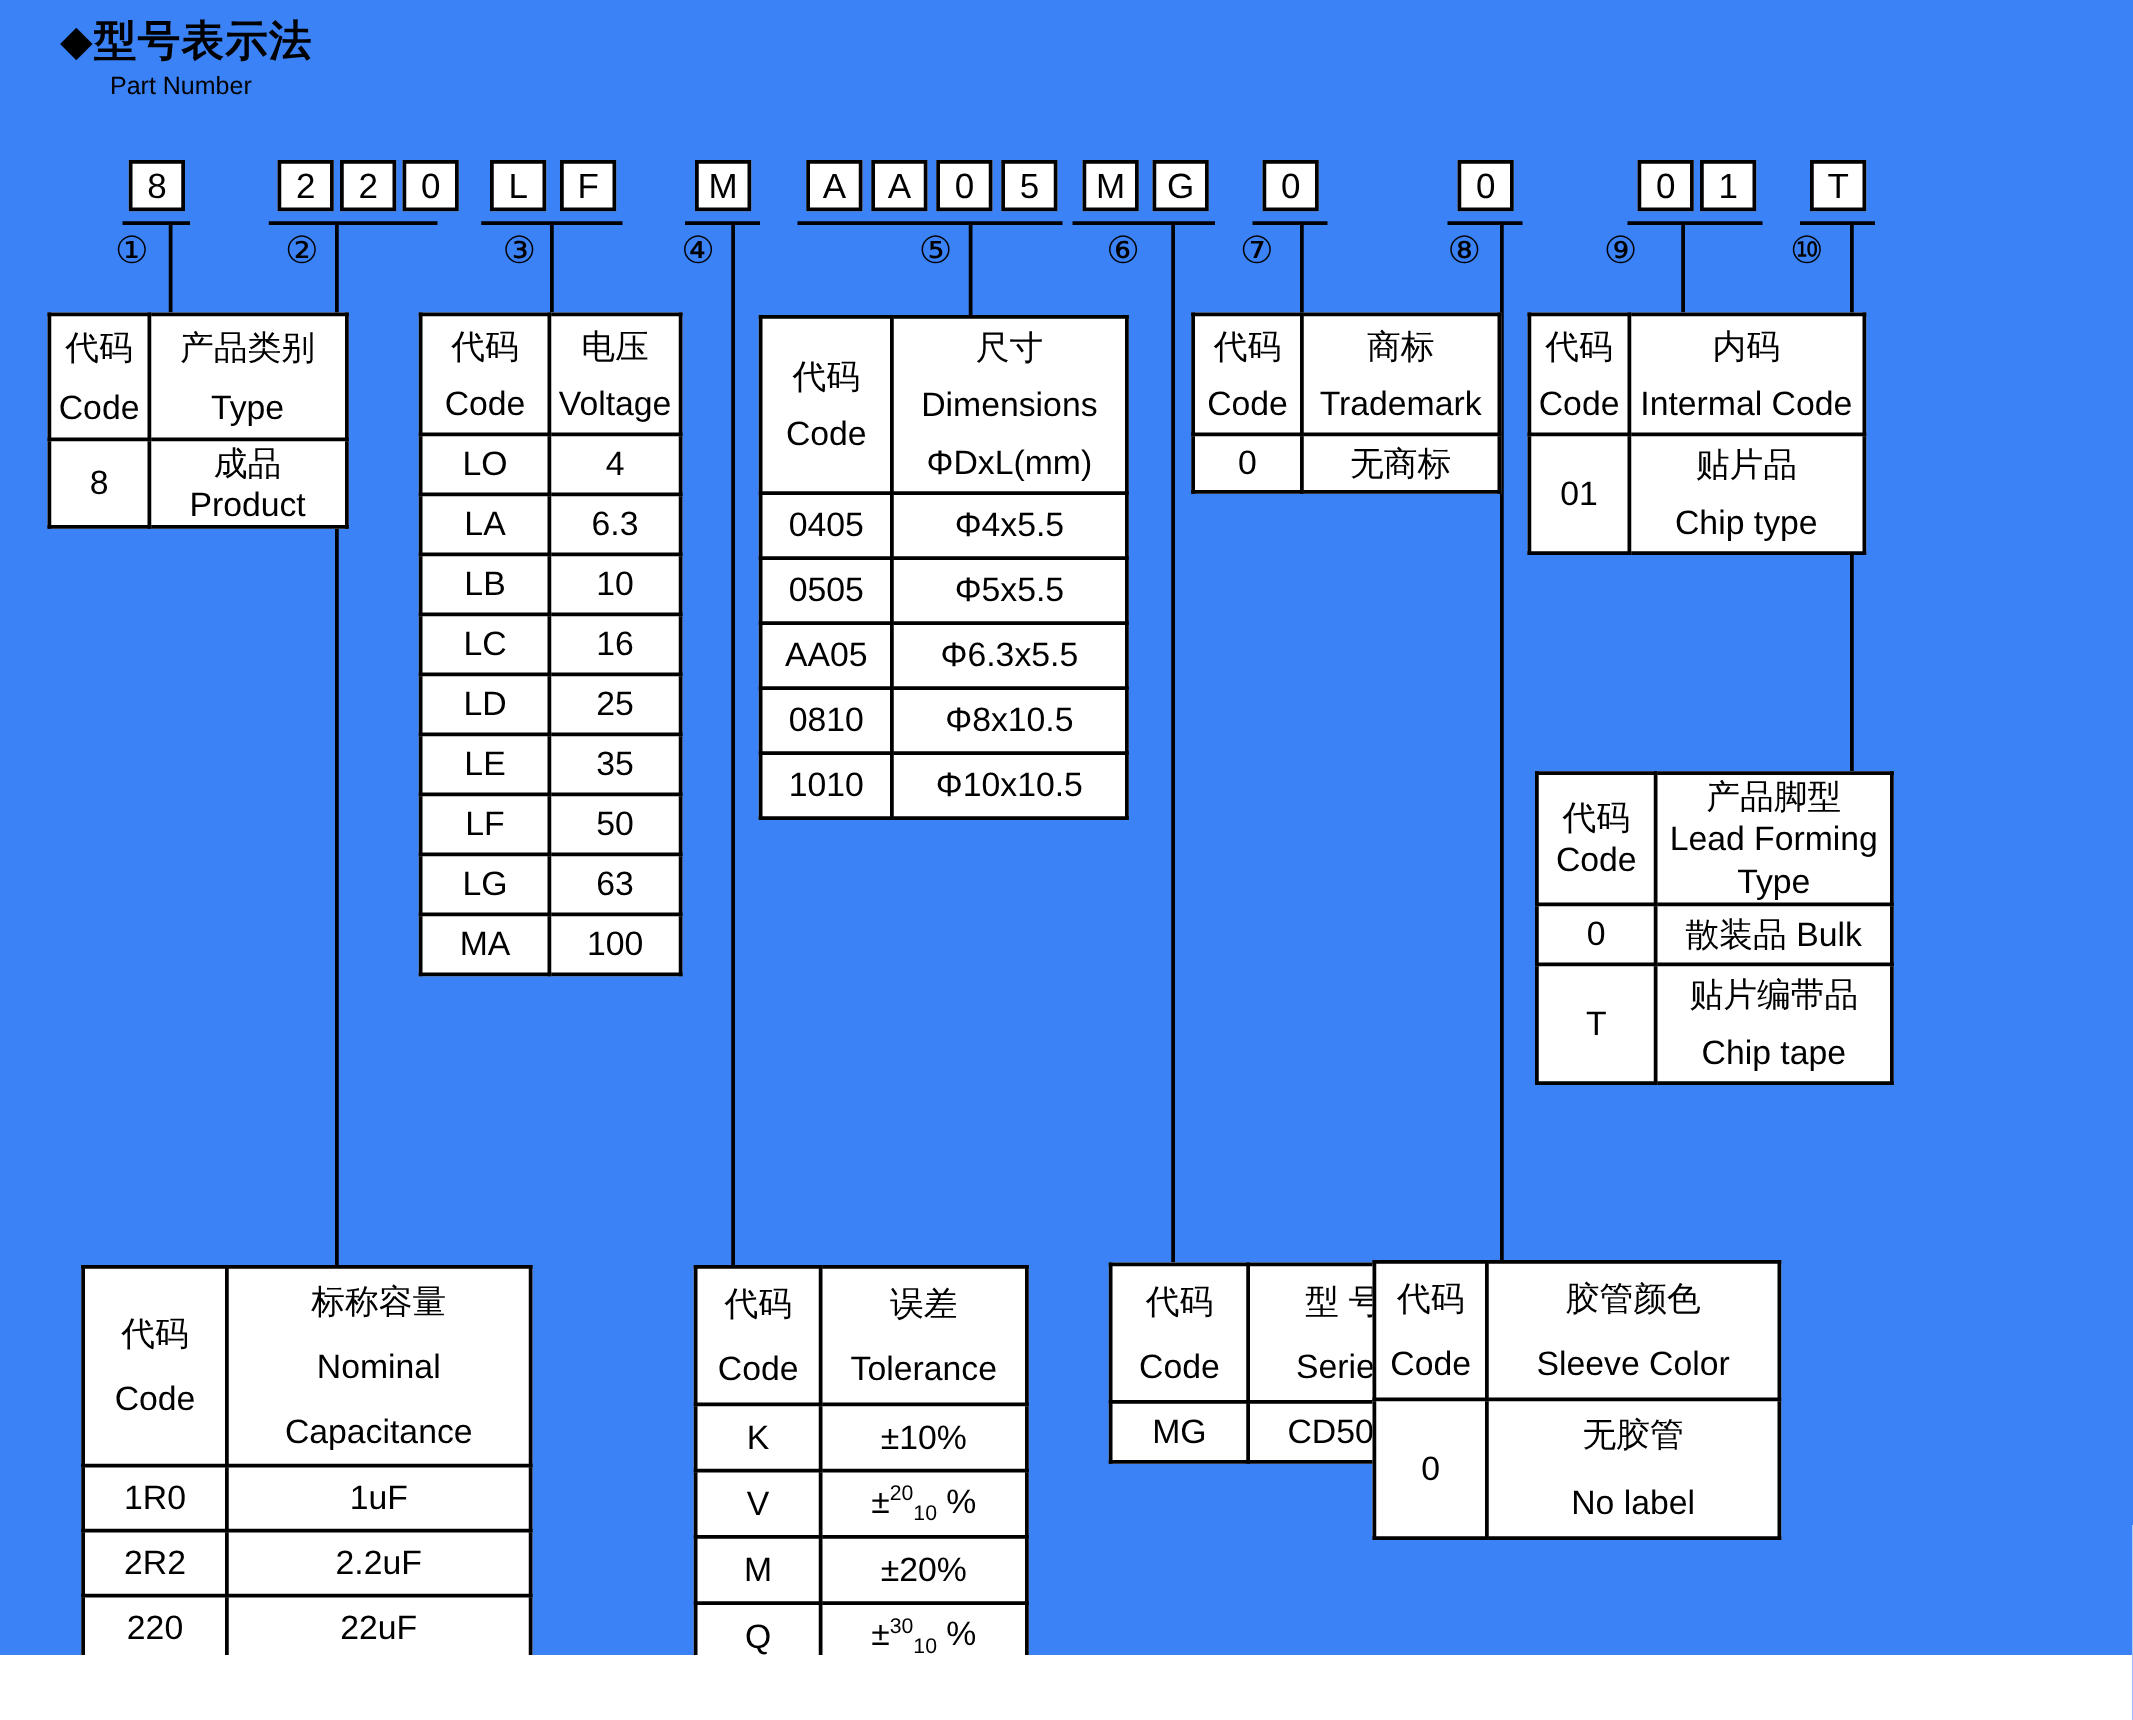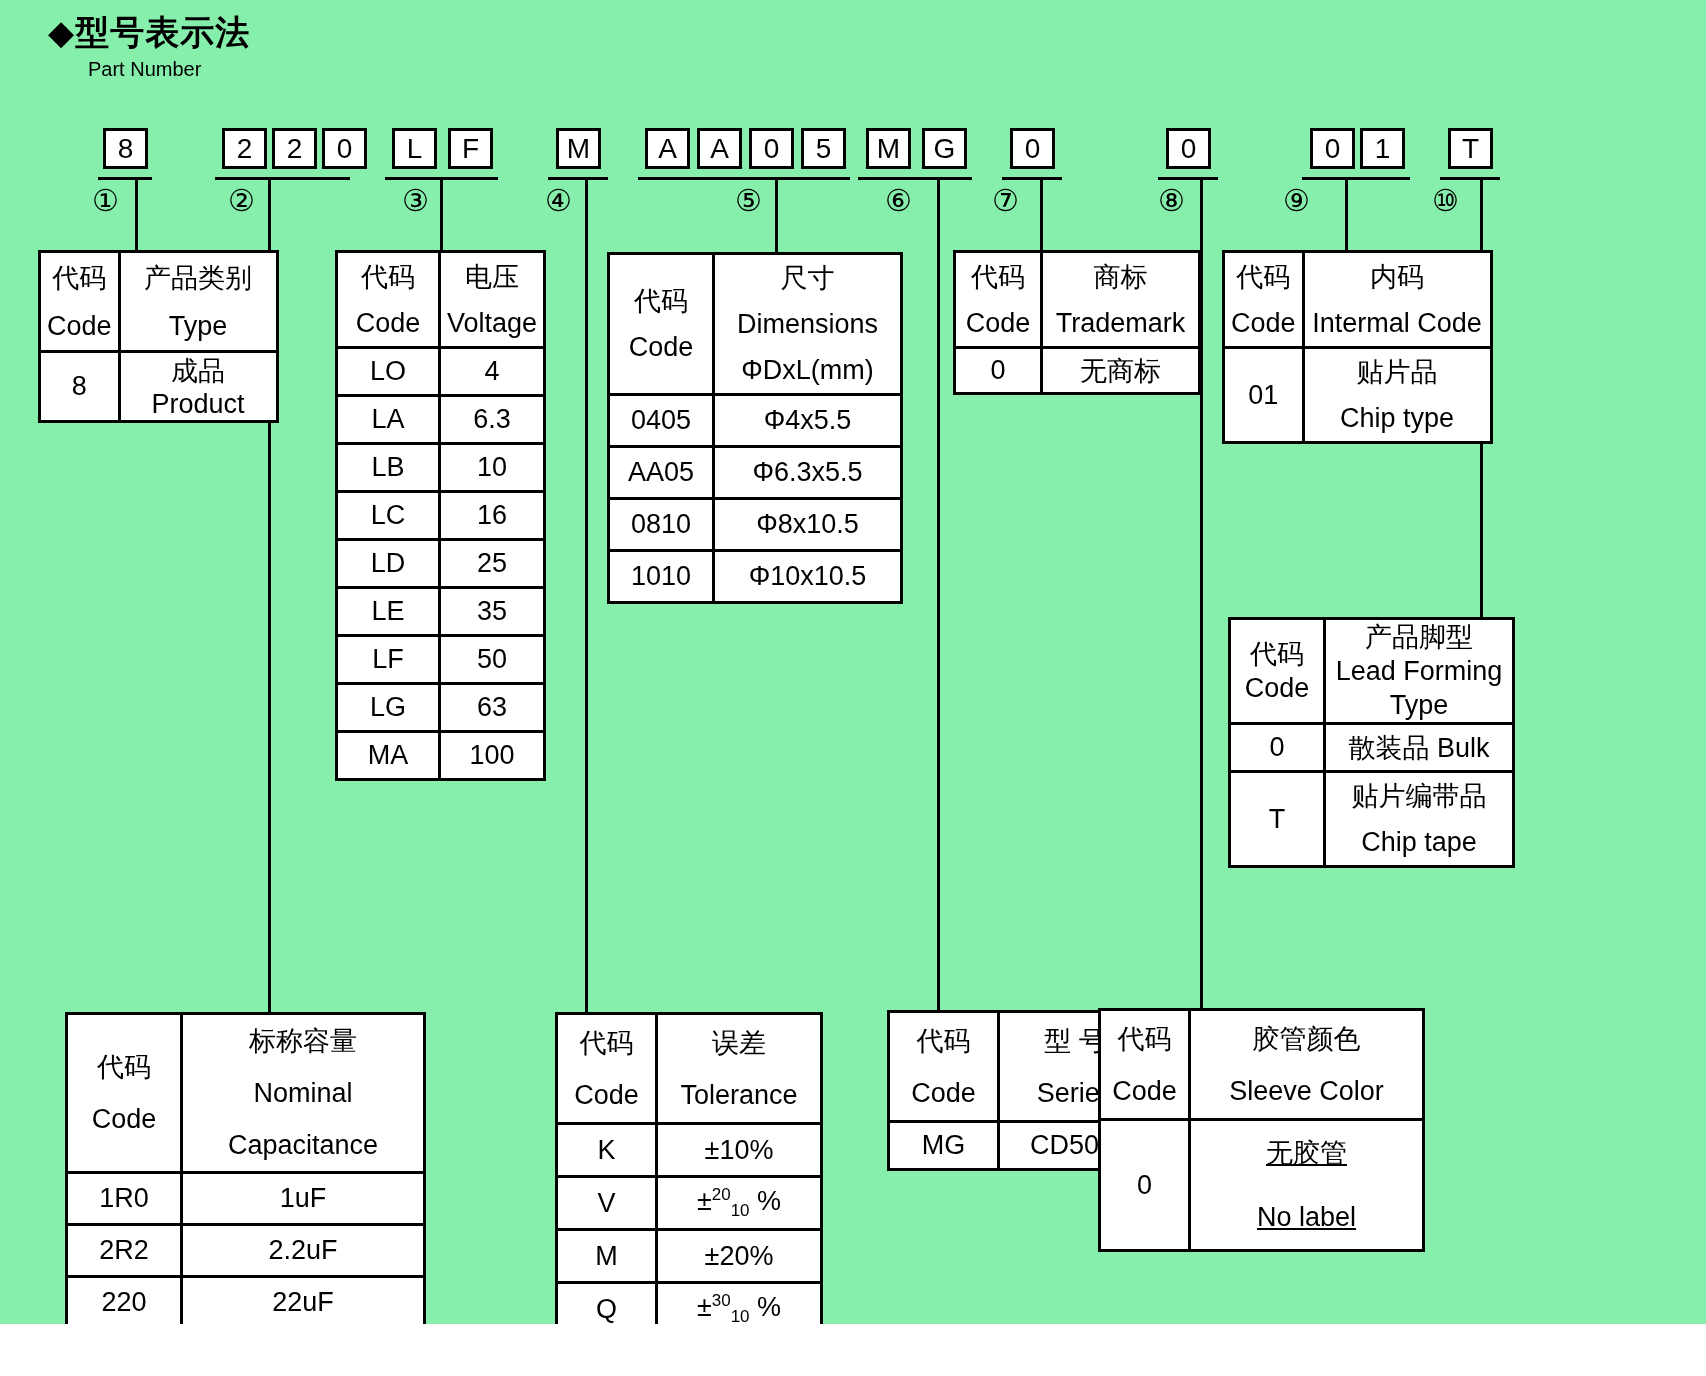--- a/index.html
+++ b/index.html
@@ -1,16 +1,16 @@
 <!DOCTYPE html>
 <html><head>
 <meta charset="utf-8">
 <style>
   html,body{margin:0;padding:0;background:#fff;}
-  .canvas{position:relative;width:1706px;height:1324px;background:#86efac;
+  .canvas{position:relative;width:1706px;height:1324px;background:#3b82f6;
           font-family:"Liberation Sans","DejaVu Sans",sans-serif;color:#000;overflow:hidden;}
   .abs{position:absolute;}
   .title-cn{font-size:34px;font-weight:bold;letter-spacing:1px;}
   .title-en{font-size:20px;}
   .pn-box{position:absolute;top:128px;width:45px;height:41px;border:3px solid #000;box-sizing:border-box;
           display:flex;align-items:center;justify-content:center;font-size:28px;background:#fff;}
   .underline{position:absolute;top:177px;height:3px;background:#000;}
   .circ{position:absolute;top:186px;font-size:30px;line-height:30px;}
   .vline{position:absolute;width:3px;background:#000;}
   table.tbl{position:absolute;border-collapse:collapse;background:#fff;table-layout:fixed;}
@@ -19,21 +19,21 @@
   .t1 tr.hr{height:100px;} .t1 tr.dr{height:50px;} .t1 .hr th{line-height:48px;}
   .t3 tr.hr{height:96px;}  .t3 tr.dr{height:48px;} .t3 .hr th{line-height:46px;}
   .t5 tr.hr{height:96px;}  .t5 tr.dr{height:52px;} .t5 .hr th{line-height:46px;}
   .t7 tr.hr{height:96px;}  .t7 tr.dr{height:46px;} .t7 .hr th{line-height:46px;}
   .t9 tr.hr{height:96px;}  .t9 tr.dr{height:94px;} .t9 .hr th{line-height:46px;} .t9 td.multi{line-height:46px;}
   .t10 tr.hr{height:100px;}.t10 tr.dr0{height:48px;} .t10 tr.drT{height:95px;}
   .t10 .hr th{line-height:34px;} .t10 td.multi{line-height:46px;}
   .t2 tr.hr{height:110px;} .t2 tr.dr{height:52px;} .t2 .hr th{line-height:52px;}
   .t4 tr.hr{height:110px;} .t4 tr.dr{height:53px;} .t4 .hr th{line-height:52px;}
   .t6 tr.hr{height:110px;} .t6 tr.dr{height:48px;} .t6 .hr th{line-height:52px;}
-  .t8 tr.hr{height:110px;} .t8 tr.dr{height:90px;} .t8 .hr th{line-height:52px;} .t8 td.multi{line-height:64px;text-decoration:underline;}
+  .t8 tr.hr{height:110px;} .t8 tr.dr{height:90px;} .t8 .hr th{line-height:52px;} .t8 td.multi{line-height:54px;}
   .tbl sup{font-size:17px;vertical-align:super;}
   .tbl sub{font-size:17px;vertical-align:sub;}
 </style>
 </head>
 <body>
 
 <div class="canvas">
 
   <div class="abs title-cn" style="left:48px;top:10px">◆型号表示法</div>
   <div class="abs title-en" style="left:88px;top:58px">Part Number</div>
@@ -158,20 +158,24 @@
       <th style="width:90px">代码
 Code</th>
       <th style="width:173px">尺寸 Dimensions
 ΦDxL(mm)</th>
     </tr>
     <tr class="dr">
           <td>0405</td>
           <td>Φ4x5.5</td>
         </tr>
     <tr class="dr">
+          <td>0505</td>
+          <td>Φ5x5.5</td>
+        </tr>
+    <tr class="dr">
           <td>AA05</td>
           <td>Φ6.3x5.5</td>
         </tr>
     <tr class="dr">
           <td>0810</td>
           <td>Φ8x10.5</td>
         </tr>
     <tr class="dr">
           <td>1010</td>
           <td>Φ10x10.5</td>

